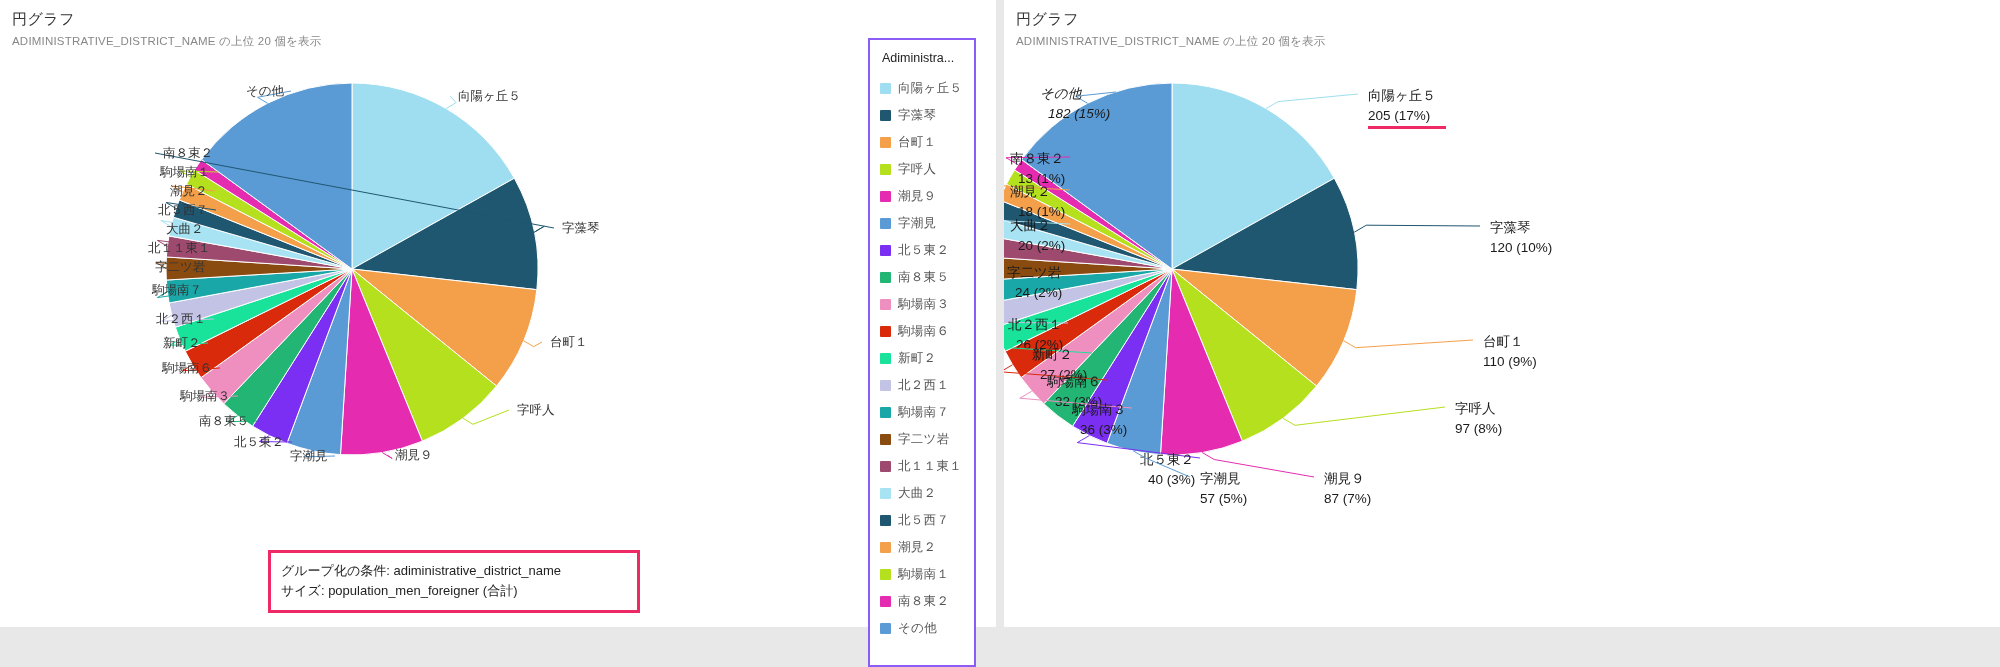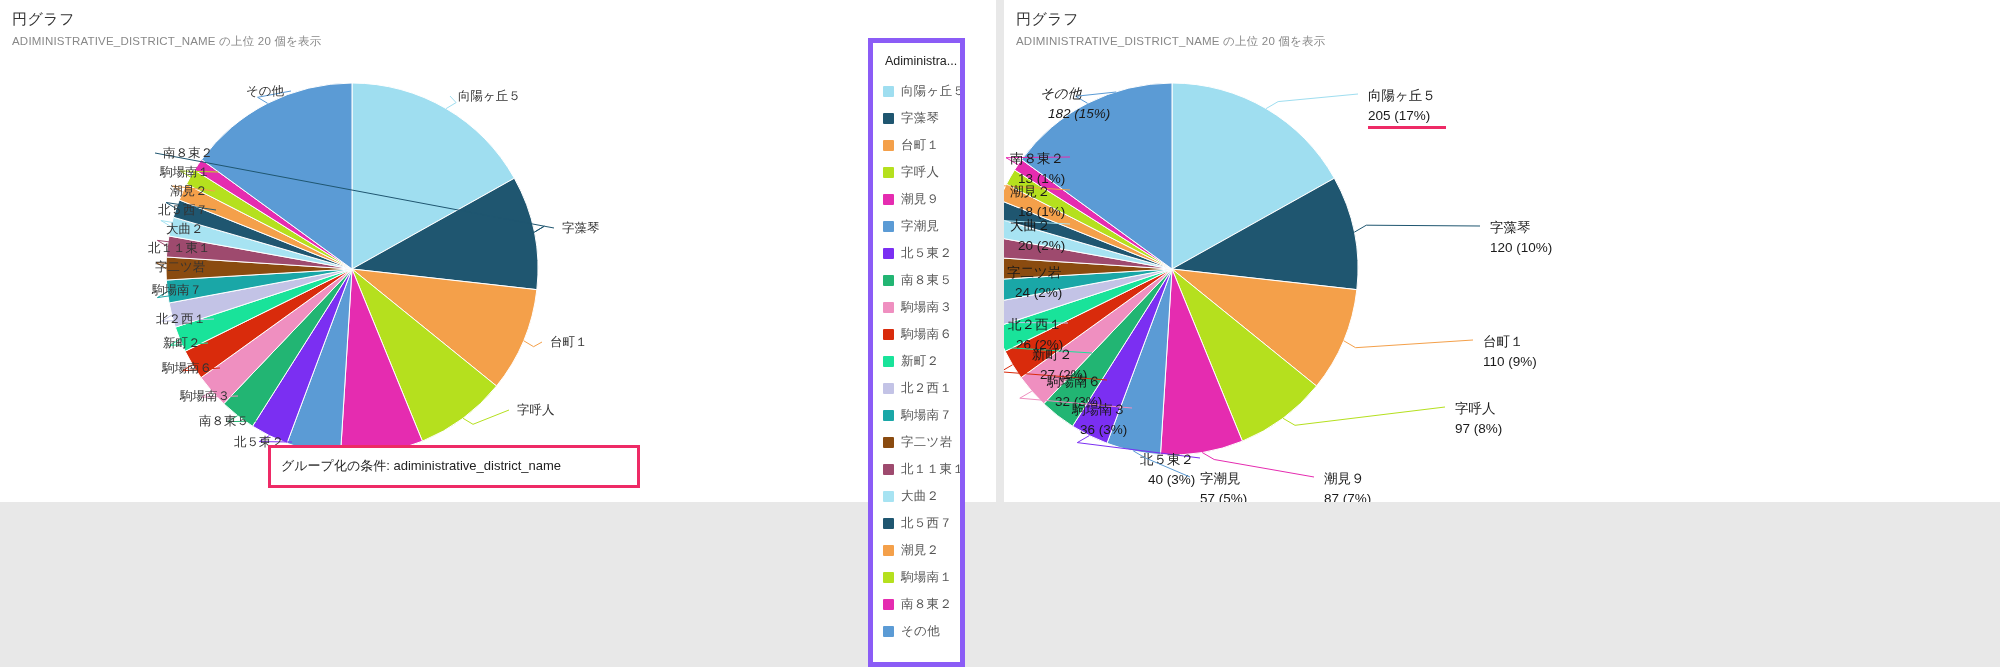--- a/index.html
+++ b/index.html
@@ -8,21 +8,21 @@
     width: 2000px; height: 667px;
     background: #f0f0f0;
     font-family: "Liberation Sans", "DejaVu Sans", sans-serif;
     overflow: hidden;
   }
   .root { position: relative; width: 2000px; height: 667px; display: flex; gap: 8px; background:#e8e8e8;}
 
   .panel {
     position: relative;
     background: #ffffff;
-    height: 502px;
+    height: 627px;
     overflow: hidden;
   }
   .panel-left  { width: 996px; }
   .panel-right { width: 996px; }
 
   .panel-title {
     position: absolute; left: 12px; top: 10px;
     font-size: 15px; color: #333; letter-spacing: .5px;
   }
   .panel-sub {
@@ -41,23 +41,23 @@
   .lbl-r {
     font-size: 13.5px;
     fill: #1a1a1a;
   }
   .lbl-r.italic { font-style: italic; }
 
   
   .legend-box {
     position: absolute;
     left: 868px; top: 38px;
-    width: 97px; height: 629px;
+    width: 108px; height: 629px;
     background: #ffffff;
-    border: 5px solid #8b5cf6;
+    border: 2px solid #8b5cf6;
     z-index: 40;
     padding: 8px 0 0 0;
     overflow: hidden;
   }
   .legend-title {
     font-size: 12.5px; color: #222;
     padding: 3px 0 10px 12px;
     white-space: nowrap;
   }
   .legend-item {
@@ -159,20 +159,21 @@
           <text x="550" y="346" class="lbl" text-anchor="start">台町１</text>
           <polyline points="534.3,232.2 544.3,226.2 554,228" stroke="#1f5670" stroke-width="1" fill="none"></polyline>
           <text x="562" y="232" class="lbl" text-anchor="start">字藻琴</text>
           <polyline points="446.1,108.6 456.1,102.6 450,96" stroke="#9fdef0" stroke-width="1" fill="none"></polyline>
           <text x="458" y="100" class="lbl" text-anchor="start">向陽ヶ丘５</text>
         </svg>
     </div>
 
     <div class="annot-box">
       <div class="annot-line">グループ化の条件: adiministrative_district_name</div>
+      <div class="annot-line">サイズ: population_men_foreigner (合計)</div>
     </div>
   </div>
 
   <div class="panel panel-right">
     <div class="panel-title">円グラフ</div>
     <div class="panel-sub">ADIMINISTRATIVE_DISTRICT_NAME の上位 20 個を表示</div>
 
     <div class="chart-area">
       <svg id="svg-right" width="996" height="667">
           <path d="M 168 269 L 168.00 83.00 A 186 186 0 0 1 330.35 178.23 Z" fill="#9fdef0" stroke="#ffffff" stroke-width="1"></path>

